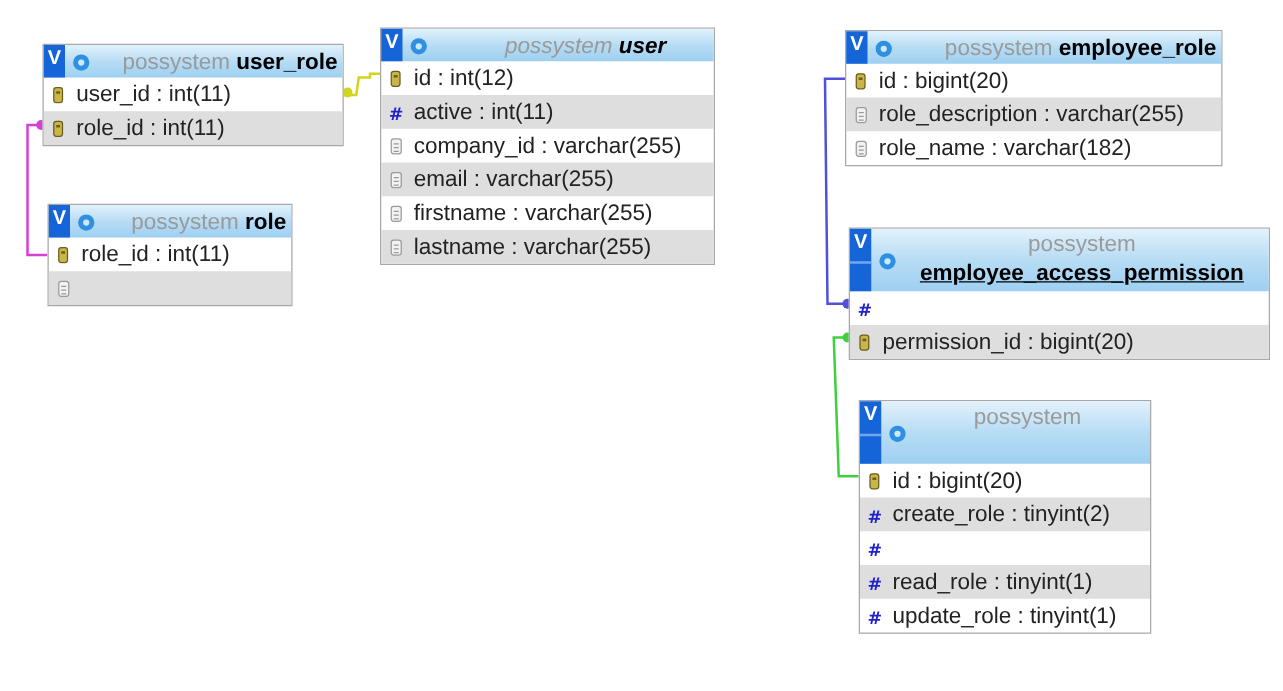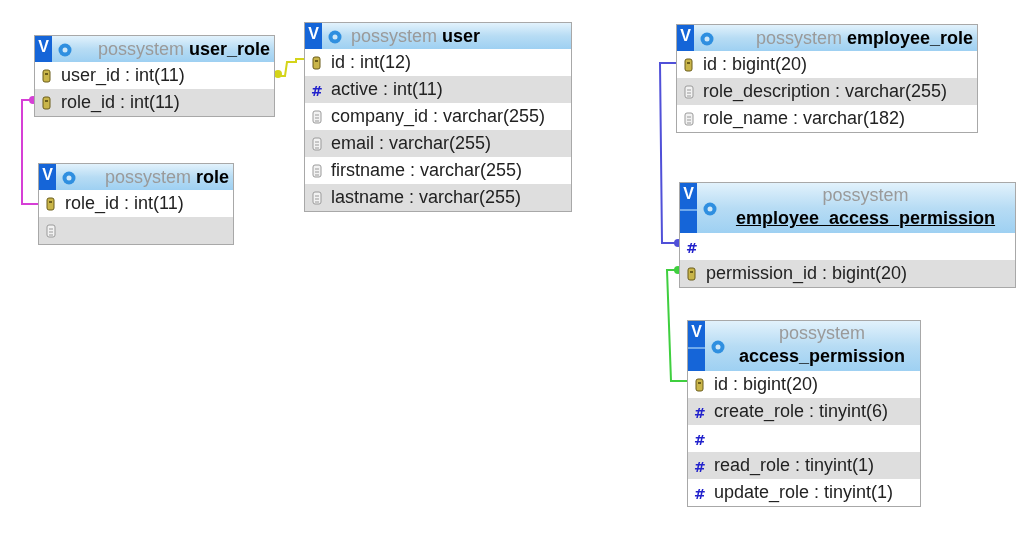--- a/index.html
+++ b/index.html
@@ -76,21 +76,21 @@
   </div>
 </div>
 
 <div class="tbl" style="left:304px; top:22px; width:268px;">
   <div class="hdr">
     <div class="vbtn">V</div>
     <svg class="gear" viewBox="0 0 16 16">
         <circle cx="8" cy="8" r="6.5" fill="#2f8fe0"></circle>
         <circle cx="8" cy="8" r="2.5" fill="#cfe7f8"></circle>
       </svg>
-    <div class="htitle" style="text-align:left; right:38px;"><span class="db">possystem</span> <span class="tn">user</span></div>
+    <div class="htitle" style="text-align:right; right:38px;font-style:italic;"><span class="db">possystem</span> <span class="tn">user</span></div>
   </div>
   <div class="row">
     <svg class="ic" viewBox="0 0 12 14">
         <rect x="2" y="1" width="7" height="12" rx="2" fill="#c9b54a" stroke="#6b5d1a"></rect>
         <rect x="4" y="4" width="3" height="2" fill="#6b5d1a"></rect>
       </svg>
     <span>id : int(12)</span>
   </div>
   <div class="row alt">
     <svg class="ic" viewBox="0 0 12 14">
@@ -221,34 +221,34 @@
   </div>
 </div>
 
 <div class="tbl" style="left:687px; top:320px; width:234px;">
   <div class="hdr two">
     <div class="vbtn">V</div>
     <svg class="gear" viewBox="0 0 16 16">
         <circle cx="8" cy="8" r="6.5" fill="#2f8fe0"></circle>
         <circle cx="8" cy="8" r="2.5" fill="#cfe7f8"></circle>
       </svg>
-    <div class="htitle"><span class="db">possystem</span><span class="tn" style="margin-top:3px;">access_permission</span></div>
+    <div class="htitle"><span class="db">possystem</span></div>
   </div>
   <div class="row">
     <svg class="ic" viewBox="0 0 12 14">
         <rect x="2" y="1" width="7" height="12" rx="2" fill="#c9b54a" stroke="#6b5d1a"></rect>
         <rect x="4" y="4" width="3" height="2" fill="#6b5d1a"></rect>
       </svg>
     <span>id : bigint(20)</span>
   </div>
   <div class="row alt">
     <svg class="ic" viewBox="0 0 12 14">
         <text x="0" y="13" font-size="14" font-weight="bold" fill="#2222cc" font-family="DejaVu Sans, sans-serif">#</text>
       </svg>
-    <span>create_role : tinyint(6)</span>
+    <span>create_role : tinyint(2)</span>
   </div>
   <div class="row">
     <svg class="ic" viewBox="0 0 12 14">
         <text x="0" y="13" font-size="14" font-weight="bold" fill="#2222cc" font-family="DejaVu Sans, sans-serif">#</text>
       </svg>
   </div>
   <div class="row alt">
     <svg class="ic" viewBox="0 0 12 14">
         <text x="0" y="13" font-size="14" font-weight="bold" fill="#2222cc" font-family="DejaVu Sans, sans-serif">#</text>
       </svg>

